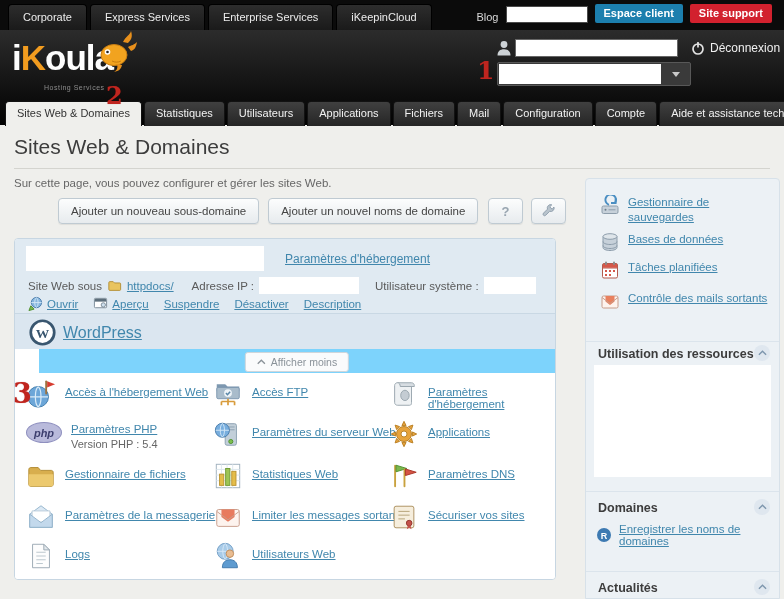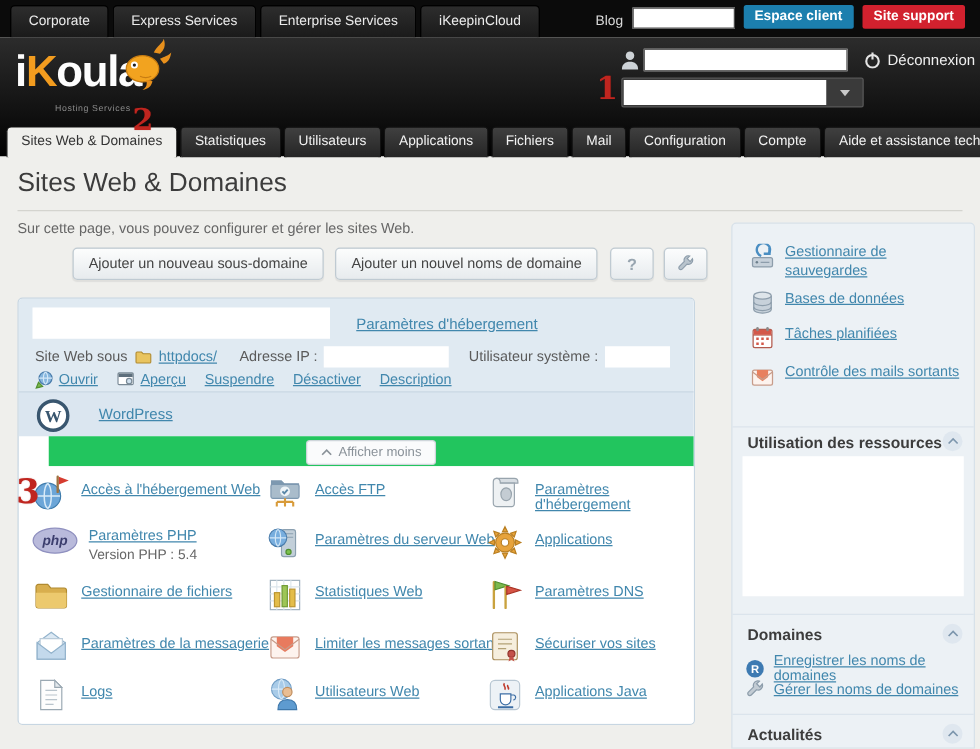--- a/index.html
+++ b/index.html
@@ -66,22 +66,22 @@
   .card-top { position:relative; height:74px; background:#e0eaf2; }
   .domain-redact { position:absolute; left:11px; top:7px; width:238px; height:25px; background:#fff; }
   .hosting-link { position:absolute; left:270px; top:13px; font-size:12px; }
   .card-row2 { position:absolute; left:13px; top:38px; display:flex; align-items:center; gap:5px;
                font-size:11.5px; color:#5a5a5a; white-space:nowrap; }
   .redact-sm { display:inline-block; background:#fff; height:17px; }
   .card-actions { position:absolute; left:13px; top:57px; display:flex; align-items:center; gap:15px;
                   font-size:11.5px; }
   .card-actions .act { display:flex; align-items:center; gap:4px; }
   .card-wp { position:relative; height:36px; background:#dbe6f0; border-top:1px solid #c9d8e4; }
-  .wp-link { position:absolute; left:64px; top:10px; font-size:12px; }
-  .card-strip { position:relative; height:24px; background:#22c55e;margin-left:24px; }
+  .wp-link { position:absolute; left:48px; top:10px; font-size:16px; }
+  .card-strip { position:relative; height:24px; background:#7dd3fc;margin-left:24px; }
   .show-less { position:absolute; left:50%; top:3px; transform:translateX(-50%);
                background:#fafbfc; border:1px solid #cfd6db; border-radius:3px;
                font-size:10.5px; color:#8a9299; padding:3px 11px; display:flex; gap:5px;
                align-items:center; cursor:pointer; white-space:nowrap; }
   .card-grid { position:relative; height:206px; background:#fff; }
   .tool { position:absolute; display:flex; gap:9px; align-items:flex-start; }
   .tool .lbl { font-size:11.5px; margin-top:7px; display:inline-block; }
   .tool .sub { font-size:11px; color:#666; margin-top:3px; }
   .i30 { width:30px; height:30px; flex:0 0 30px; }
   .i20 { width:20px; height:20px; flex:0 0 20px; }
@@ -364,30 +364,20 @@
     </div>
     <div class="tool" style="left:198px; top:168px;">
       <svg class="i30" viewBox="0 0 32 32">
         <circle cx="13" cy="11" r="8.5" fill="#a8cbe8" stroke="#6f9cc4"></circle>
         <path d="M4.5 11h17M13 2.6c3.4 2.3 3.4 14.5 0 16.8M13 2.6c-3.4 2.3-3.4 14.5 0 16.8" fill="none" stroke="#d7e9f7"></path>
         <circle cx="18" cy="13.5" r="4" fill="#e9bd92" stroke="#c08d5c"></circle>
         <path d="M10 28.5c0-6 3.5-8.5 8-8.5s8 2.5 8 8.5z" fill="#5e9bd0" stroke="#3f78ab"></path>
       </svg>
       <a class="lbl">Utilisateurs Web</a>
     </div>
-    <div class="tool" style="left:374px; top:168px;">
-      <svg class="i30" viewBox="0 0 32 32">
-        <rect x="3.5" y="3.5" width="25" height="25" rx="4" fill="#edf2f6" stroke="#b7c6d2"></rect>
-        <path d="M12 15h9v5a4.5 4.5 0 0 1-9 0z" fill="#fff" stroke="#3c6ea5"></path>
-        <path d="M21 16h2.5a2.2 2.2 0 0 1-.5 4.3" fill="none" stroke="#3c6ea5"></path>
-        <path d="M15.5 6c-2 2.2 2.2 3 .3 5.6M18.5 7.5c-1.3 1.5 1.5 2 .2 3.8" fill="none" stroke="#c0392b" stroke-width="1.4"></path>
-        <path d="M10 26.5h13" stroke="#3c6ea5" stroke-width="1.6"></path>
-      </svg>
-      <a class="lbl">Applications Java</a>
-    </div>
   </div>
 </div>
 
 <div class="sidebar">
 
   <div class="sb-item" style="top:16px;">
     <svg class="i20" viewBox="0 0 20 20">
       <rect x="2" y="11" width="16" height="7.5" rx="1.5" fill="#c7d1da" stroke="#8d9dab"></rect>
       <circle cx="5.5" cy="14.8" r="1" fill="#6d7f8c"></circle>
         <path d="M8.5 14.8h7" stroke="#8d9dab"></path>
@@ -452,26 +442,20 @@
     </svg>
   </span>
 
   <div class="sb-link" style="top:344px;">
     <svg class="i16" viewBox="0 0 16 16">
       <circle cx="8" cy="8" r="7" fill="#3d7ab2"></circle>
       <text x="8" y="11.5" text-anchor="middle" font-size="9" font-weight="bold" fill="#fff" font-family="Liberation Sans,sans-serif">R</text>
     </svg>
     <a>Enregistrer les noms de domaines</a>
   </div>
-  <div class="sb-link" style="top:365px;">
-    <svg class="i16" viewBox="0 0 16 16">
-      <path d="M13.8 3.2a3.6 3.6 0 0 1-4.6 4.6L5 12a1.6 1.6 0 1 1-2.3-2.3l4.2-4.2a3.6 3.6 0 0 1 4.6-4.6L9.3 3l2.6 2.6z" fill="#c3ccd4" stroke="#8d9dab"></path>
-    </svg>
-    <a>Gérer les noms de domaines</a>
-  </div>
 
   <div class="sb-div" style="top:392px;"></div>
 
   <div class="sb-head" style="top:402px;">Actualités</div>
   <span class="chev" style="top:400px;">
     <svg width="9" height="6" viewBox="0 0 10 6">
       <path d="M1 5l4-4 4 4" fill="none" stroke="#7d96ad" stroke-width="1.5"></path>
     </svg>
   </span>
 </div>

